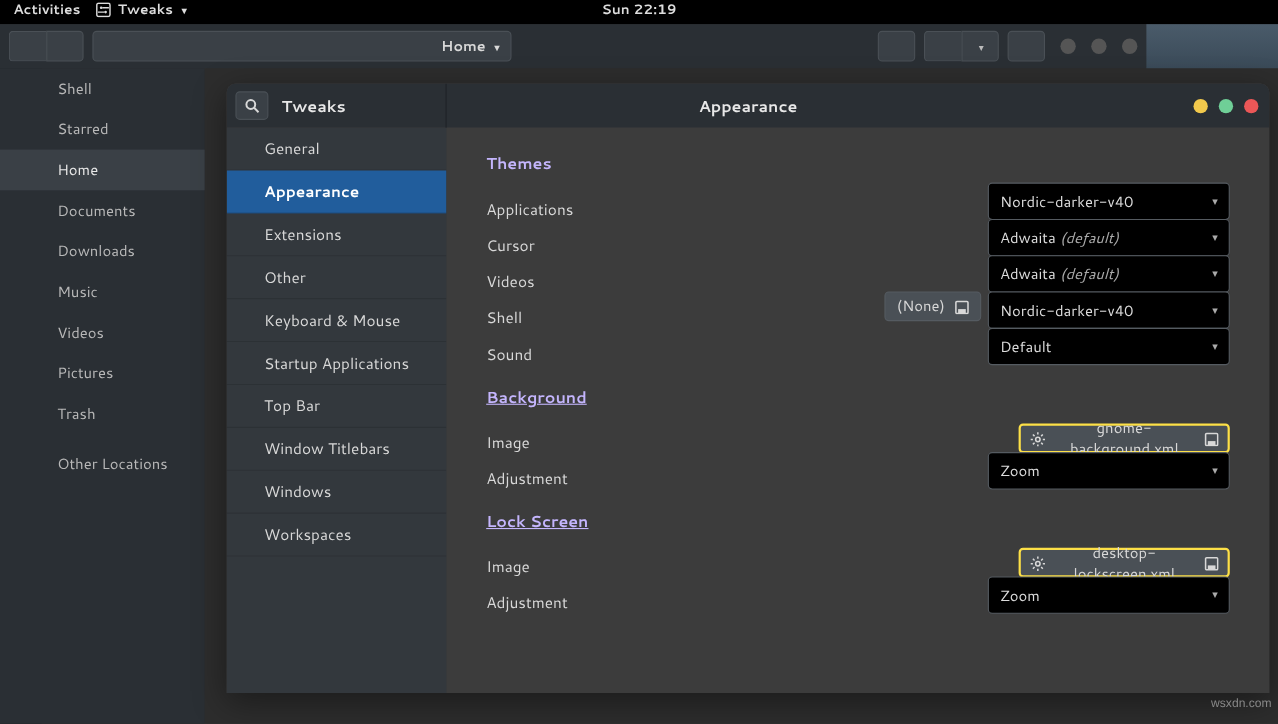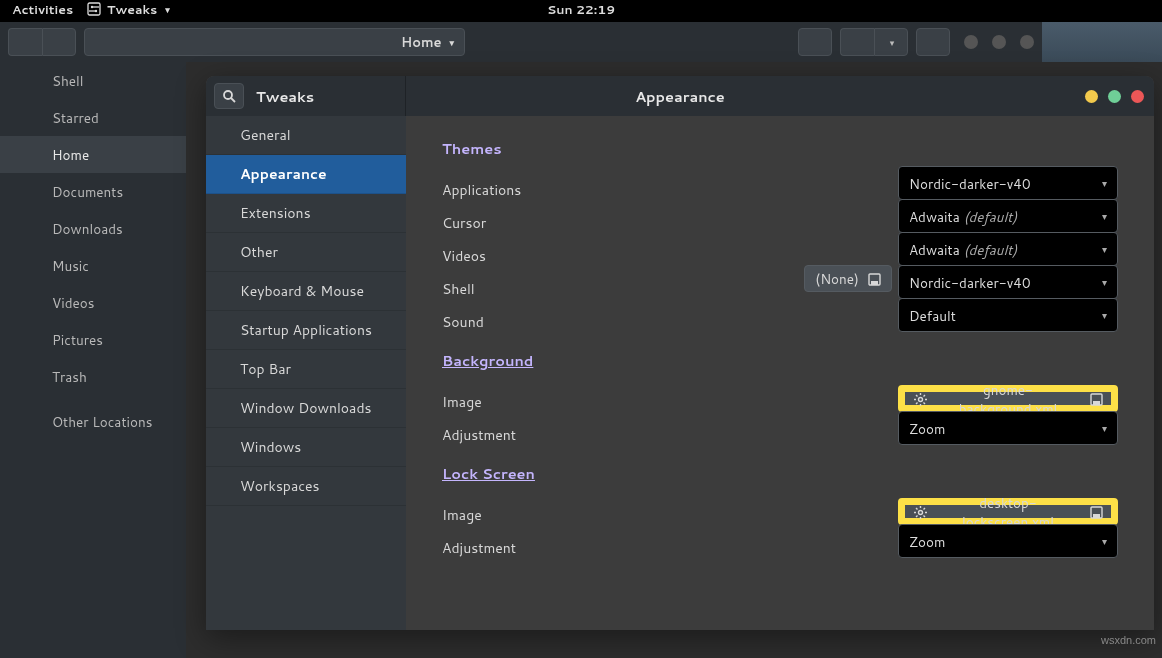--- a/index.html
+++ b/index.html
@@ -55,21 +55,21 @@
 .tw-content { flex: 1; background: #3c3c3c; padding: 18px 36px; overflow-y: auto; }
 .section-h { font-size: 14.5px; font-weight: 700; color: #c4b5fd; margin-bottom: 8px; margin-top: 4px; }
 .section-h.mt { margin-top: 18px; text-decoration: underline; }
 .row { display: flex; align-items: flex-end; height: 33px; }
 .row .lbl { flex: 1; font-size: 14px; color: #d8d8d8; }
 .row .ctrls { display: flex; gap: 6px; }
 .combo { width: 220px; height: 27px; background: #000000; border: 1px solid #555b61; border-radius: 4px; display: flex; align-items: center; padding: 16px 10px; font-size: 13.5px; color: #dcdcdc; position: relative; }
 .combo .arrow { position: absolute; right: 10px; color: #aaa; font-size: 10px; }
 .combo .ital { font-style: italic; color: #aaa; margin-left: 4px; }
 .smallbtn { height: 27px; padding: 0 10px; background: #4a5056; border: 1px solid #555b61; border-radius: 4px; display: flex; align-items: center; gap: 8px; font-size: 13.5px; }
-.filebtn { width: 220px; height: 27px; background: #4a5056; border: 7px solid #fde047; border-radius: 4px; display: flex; align-items: center; padding: 0 8px; font-size: 13.5px; gap: 8px; }
+.filebtn { width: 192px; height: 27px; background: #4a5056; border: 2px solid #fde047; border-radius: 4px; display: flex; align-items: center; padding: 0 8px; font-size: 13.5px; gap: 8px; }
 .filebtn .fname { flex: 1; text-align: center; }
 .gear { width: 14px; height: 14px; }
 .watermark { position: absolute; right: 6px; bottom: 12px; font-size: 11px; color: #888; font-family: Arial; }
 </style>
 </head>
 <body>
 
 <svg width="0" height="0" style="position:absolute">
 <defs>
 <g id="i-search">
@@ -287,21 +287,21 @@
   </div>
   <div class="tw-body">
     <div class="tw-nav">
       <div class="nitem">General</div>
       <div class="nitem sel">Appearance</div>
       <div class="nitem">Extensions</div>
       <div class="nitem">Other</div>
       <div class="nitem">Keyboard &amp; Mouse</div>
       <div class="nitem">Startup Applications</div>
       <div class="nitem">Top Bar</div>
-      <div class="nitem">Window Downloads</div>
+      <div class="nitem">Window Titlebars</div>
       <div class="nitem">Windows</div>
       <div class="nitem">Workspaces</div>
     </div>
     <div class="tw-content">
       <div class="section-h">Themes</div>
 
       <div class="row">
         <span class="lbl">Applications</span>
         <div class="ctrls">
             <div class="combo">

